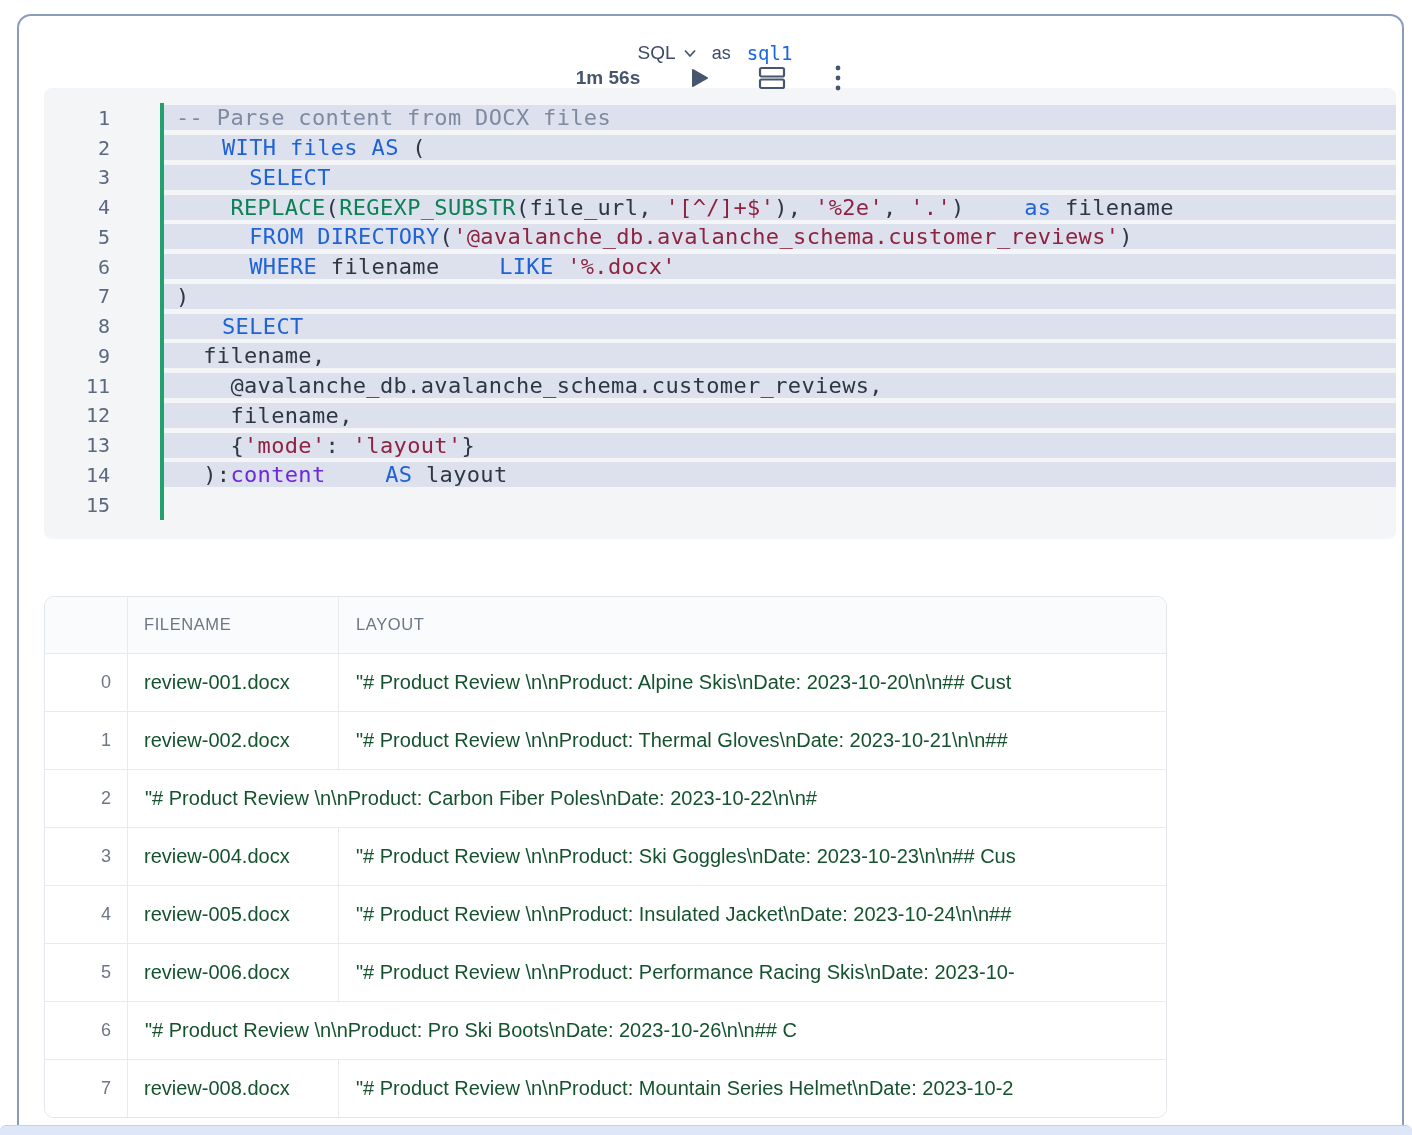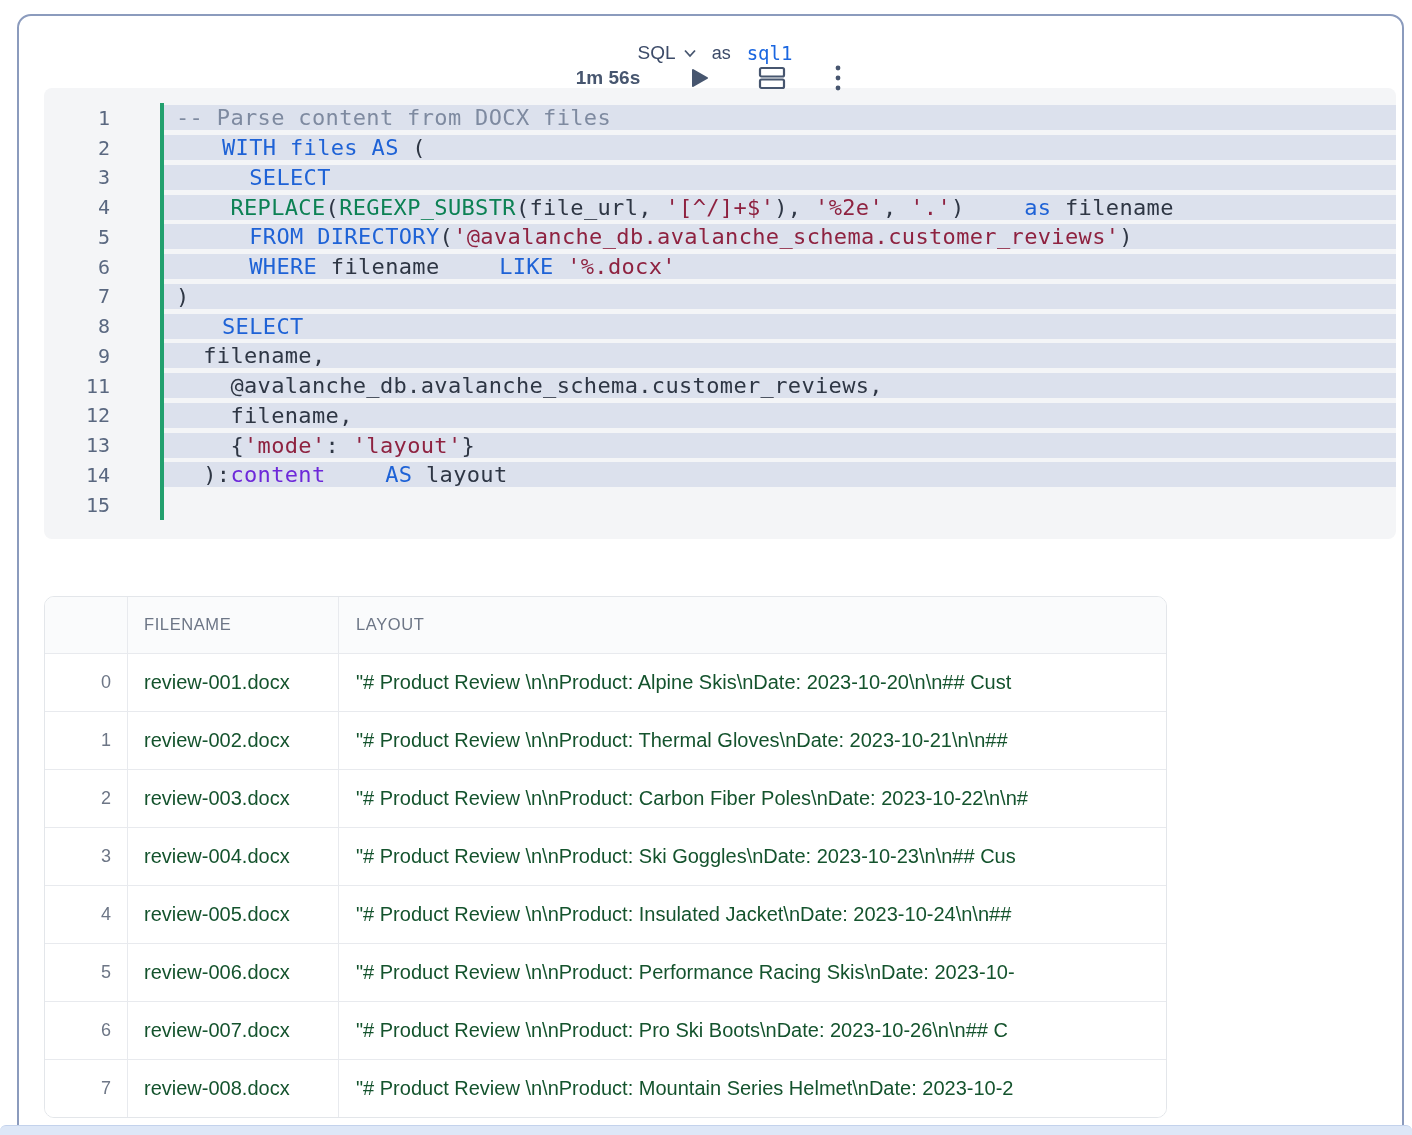--- a/index.html
+++ b/index.html
@@ -208,41 +208,39 @@
           <div class="c-fn">review-001.docx</div>
           <div class="c-ly">"# Product Review \n\nProduct: Alpine Skis\nDate: 2023-10-20\n\n## Cust</div>
         </div>
         <div class="trow">
           <div class="c-idx">1</div>
           <div class="c-fn">review-002.docx</div>
           <div class="c-ly">"# Product Review \n\nProduct: Thermal Gloves\nDate: 2023-10-21\n\n##</div>
         </div>
         <div class="trow">
           <div class="c-idx">2</div>
-          <div class="c-fn">review-003.docx</div>
           <div class="c-ly">"# Product Review \n\nProduct: Carbon Fiber Poles\nDate: 2023-10-22\n\n#</div>
         </div>
         <div class="trow">
           <div class="c-idx">3</div>
           <div class="c-fn">review-004.docx</div>
           <div class="c-ly">"# Product Review \n\nProduct: Ski Goggles\nDate: 2023-10-23\n\n## Cus</div>
         </div>
         <div class="trow">
           <div class="c-idx">4</div>
           <div class="c-fn">review-005.docx</div>
           <div class="c-ly">"# Product Review \n\nProduct: Insulated Jacket\nDate: 2023-10-24\n\n##</div>
         </div>
         <div class="trow">
           <div class="c-idx">5</div>
           <div class="c-fn">review-006.docx</div>
           <div class="c-ly">"# Product Review \n\nProduct: Performance Racing Skis\nDate: 2023-10-</div>
         </div>
         <div class="trow">
           <div class="c-idx">6</div>
-          <div class="c-fn">review-007.docx</div>
           <div class="c-ly">"# Product Review \n\nProduct: Pro Ski Boots\nDate: 2023-10-26\n\n## C</div>
         </div>
         <div class="trow">
           <div class="c-idx">7</div>
           <div class="c-fn">review-008.docx</div>
           <div class="c-ly">"# Product Review \n\nProduct: Mountain Series Helmet\nDate: 2023-10-2</div>
         </div>
       </div>
   </div>
 

